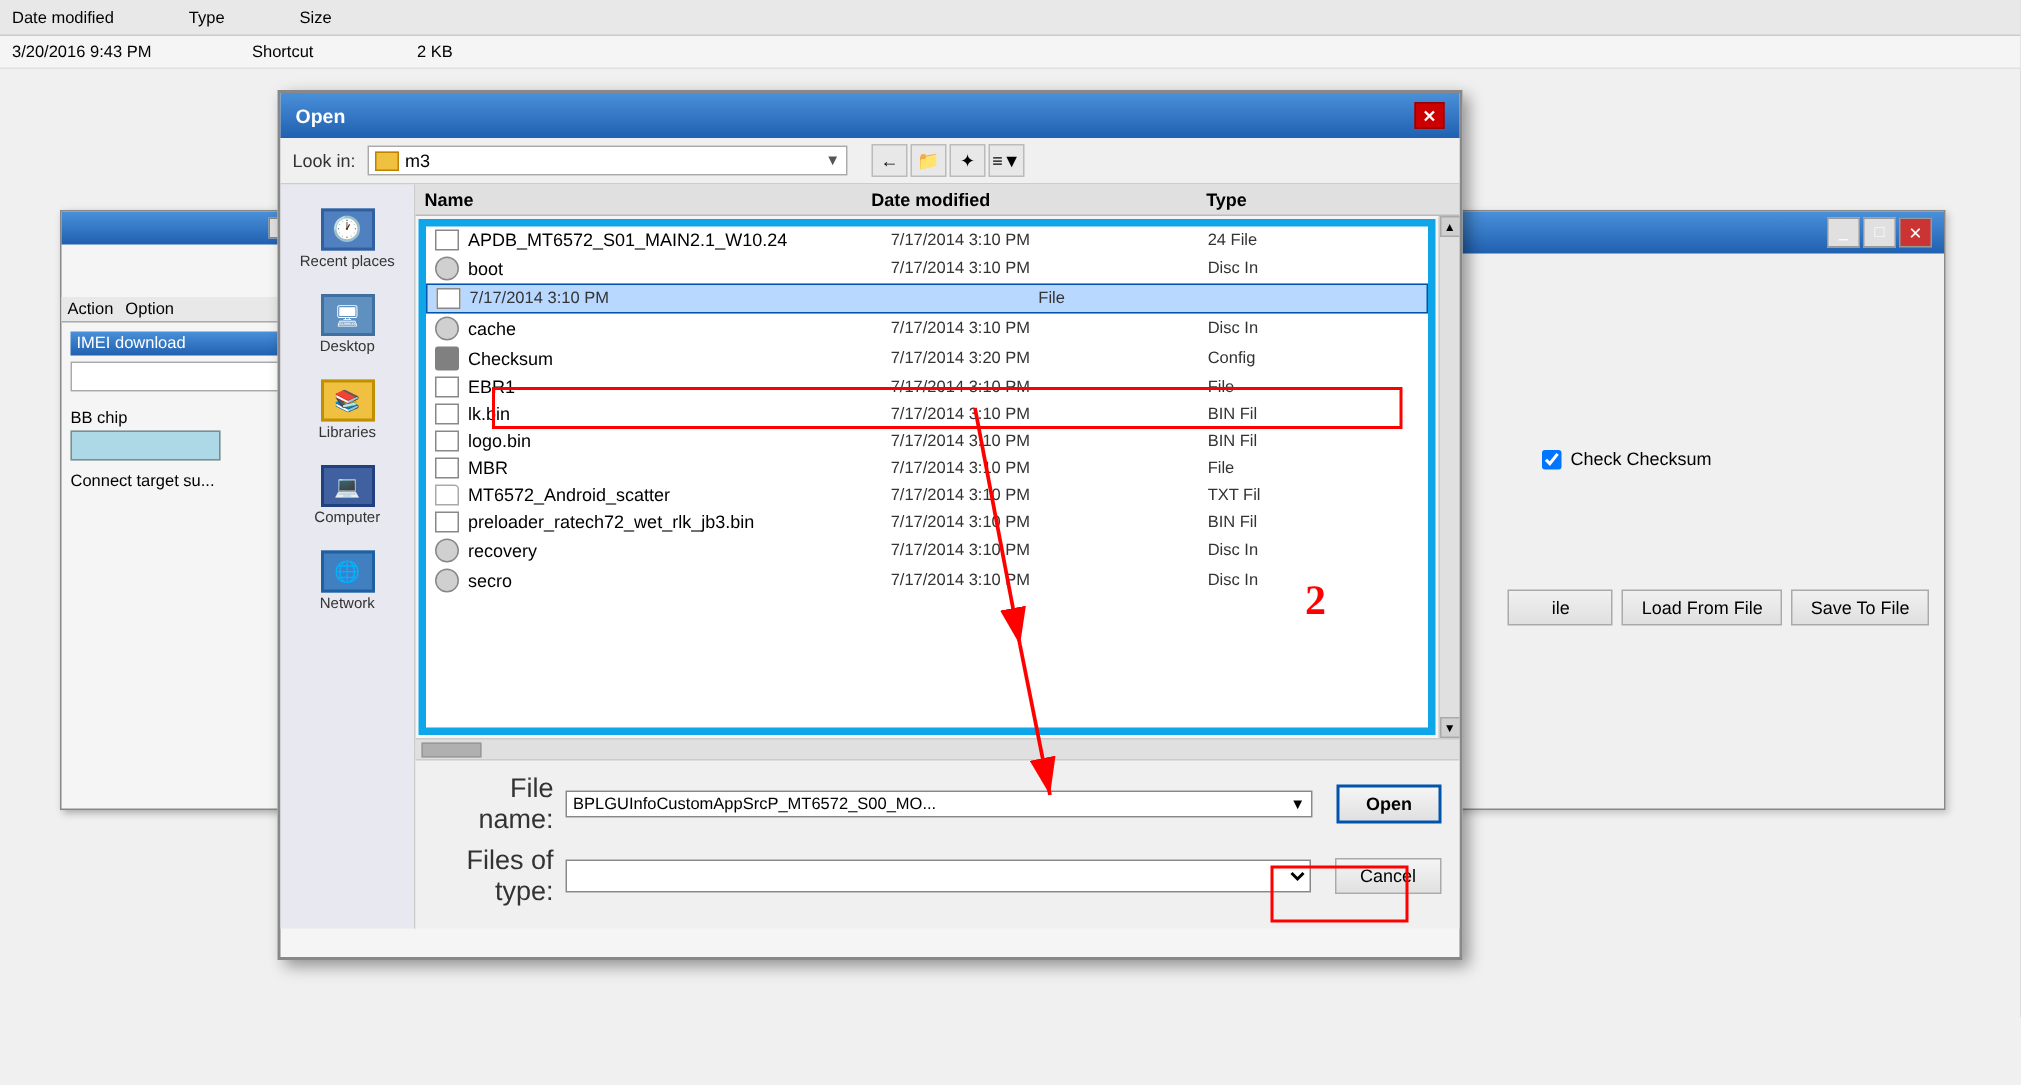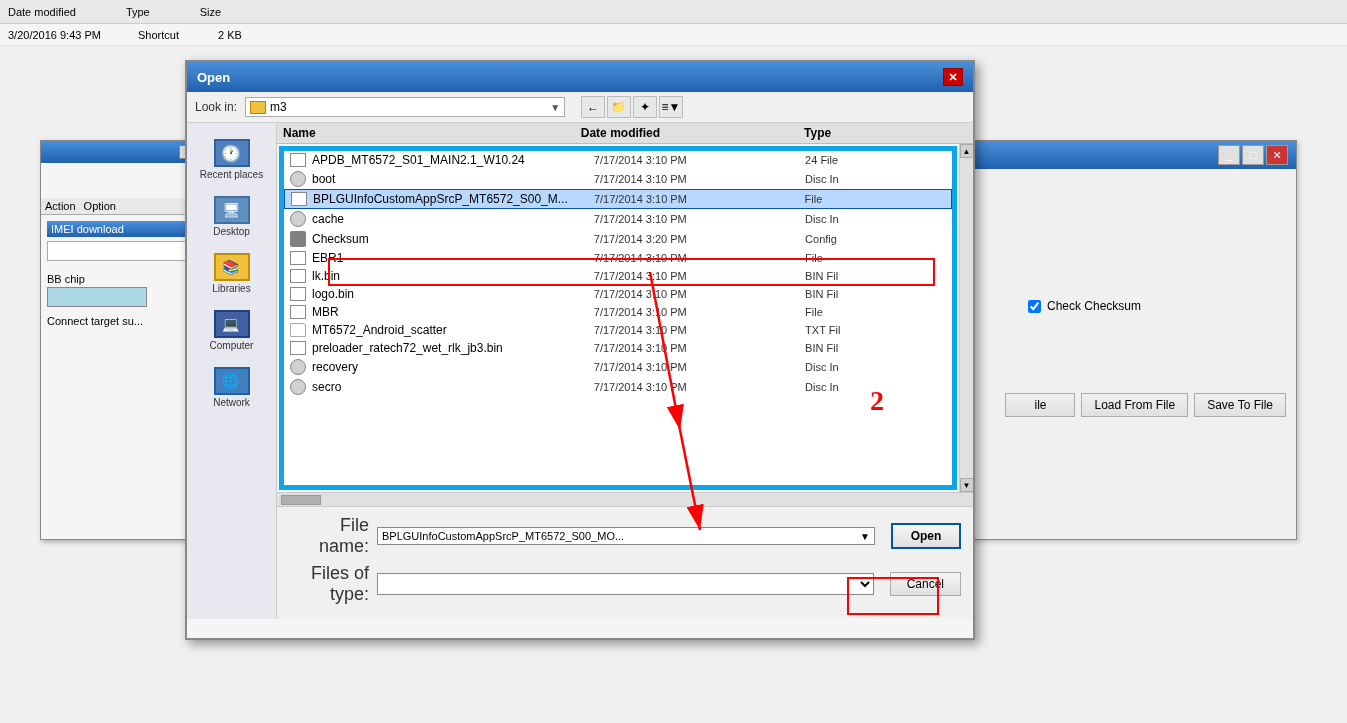--- a/index.html
+++ b/index.html
@@ -486,21 +486,21 @@
 <body>
 
 <div class="bg-window">
 
   <div style="background:#e8e8e8; border-bottom:1px solid #ccc; padding:2px 8px; display:flex; gap:50px; font-size:11px; align-items:center; height:24px;">
     <span>Date modified</span>
     <span>Type</span>
     <span>Size</span>
   </div>
 
-  <div style="padding:2px 8px; font-size:11px; display:flex; align-items:center; height:22px; background:#f5f5f5; border-bottom:1px solid #e0e0e0;">
+  <div style="padding:2px 8px; font-size:11px; display:flex; gap:30px; align-items:center; height:22px; background:#f5f5f5; border-bottom:1px solid #e0e0e0;">
     <span style="width:130px;">3/20/2016 9:43 PM</span>
     <span style="width:80px;">Shortcut</span>
     <span>2 KB</span>
   </div>
 
   <div class="behind-window">
     <div class="behind-window-title">
       <span style="font-size:11px;"></span>
       <div class="win-controls-small">
         <div class="win-btn-small">_</div>
@@ -610,21 +610,20 @@
       <span class="file-type">24 File</span>
     </div>
             <div class="file-row">
       <div class="file-icon-disc"></div>
       <span class="file-name">boot</span>
       <span class="file-date">7/17/2014 3:10 PM</span>
       <span class="file-type">Disc In</span>
     </div>
             <div class="file-row highlighted">
       <div class="file-icon file-icon-page"></div>
-      <span class="file-name">BPLGUInfoCustomAppSrcP_MT6572_S00_M...</span>
       <span class="file-date">7/17/2014 3:10 PM</span>
       <span class="file-type">File</span>
     </div>
             <div class="file-row">
       <div class="file-icon-disc"></div>
       <span class="file-name">cache</span>
       <span class="file-date">7/17/2014 3:10 PM</span>
       <span class="file-type">Disc In</span>
     </div>
             <div class="file-row">

